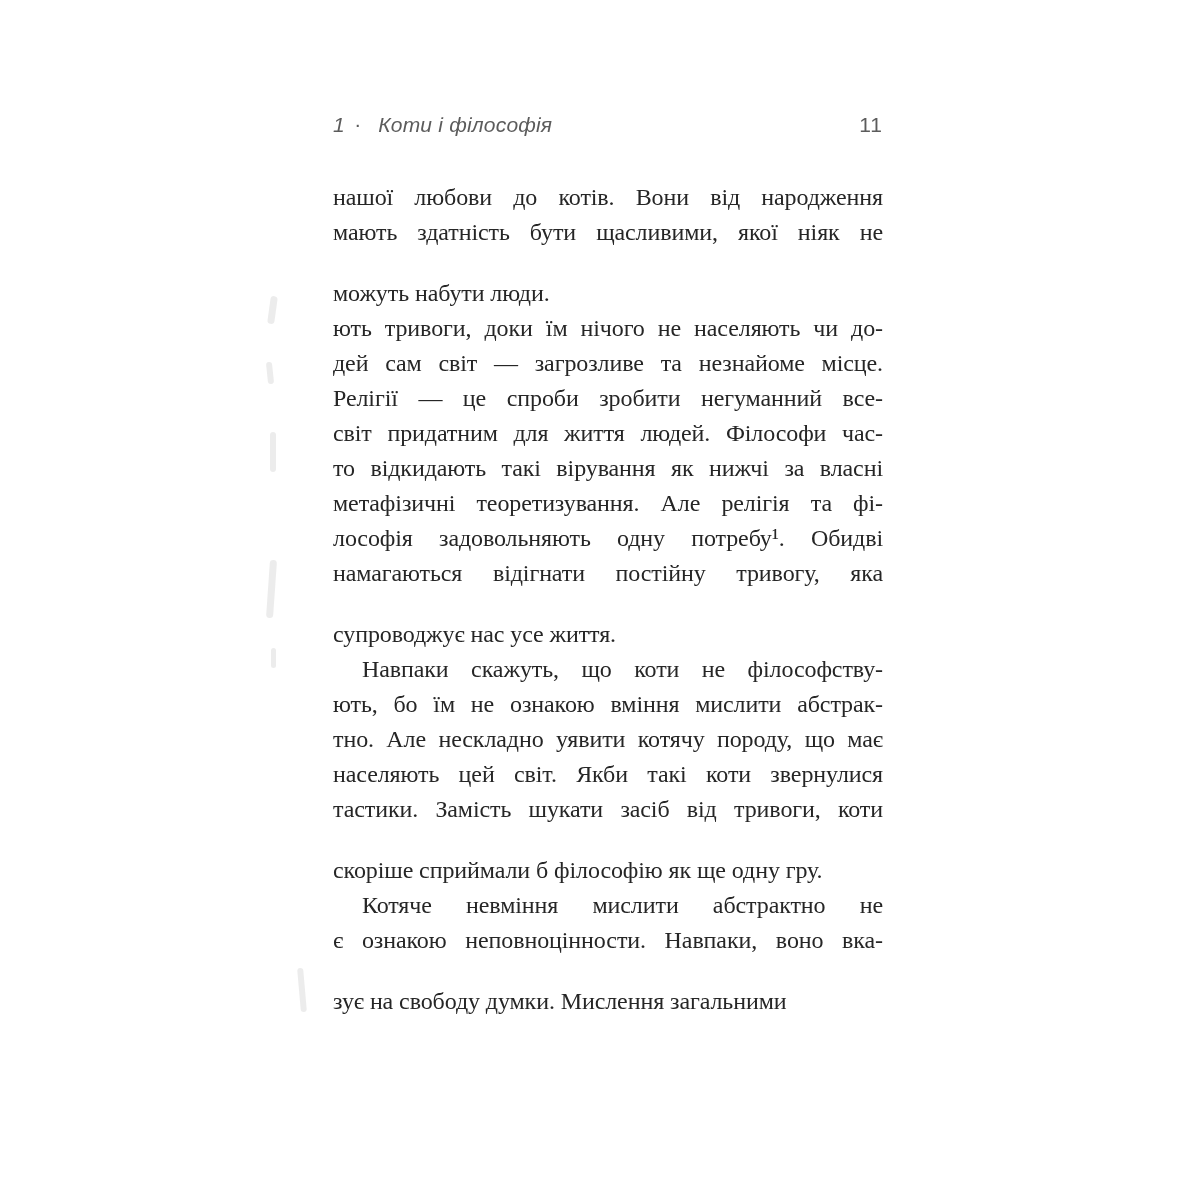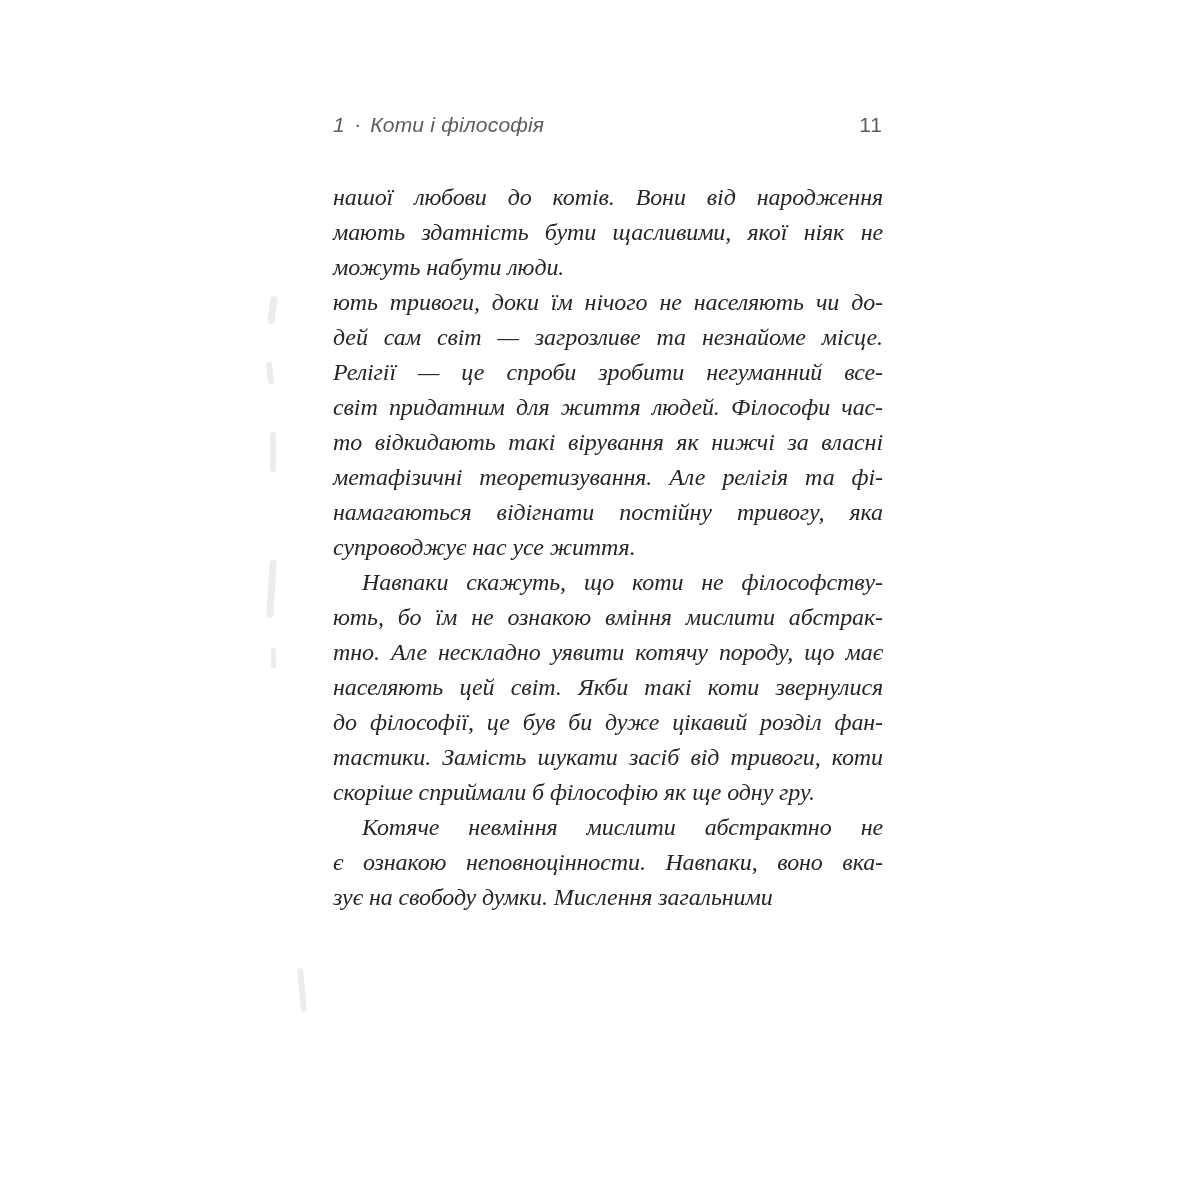--- a/index.html
+++ b/index.html
@@ -39,20 +39,21 @@
     font-style: italic;
     letter-spacing: 0.5px;
   }
   .chapter-sep {
     font-style: normal;
     transform: translateY(-1px);
   }
   .chapter-title {
     font-style: italic;
     letter-spacing: 0.2px;
+    margin-left: 8px;
   }
   .page-number {
     font-style: normal;
     letter-spacing: 1px;
   }
 
   
   .text-block {
     position: absolute;
     left: 333px;
@@ -60,24 +61,24 @@
     width: 550px;
     color: var(--body-text, #262626);
     font-size: 24px;
     letter-spacing: -0.1px;
   }
   .paragraph { margin: 0; padding: 0; }
   .line {
     line-height: 35px;
     text-align: justify;
     text-align-last: justify;
-    font-style: italic;
   }
   .line.last {
     text-align-last: left;
+    margin-top: 26px;
   }
   .line.indent {
     text-indent: 29px;
   }
 
   
   .scan-artifacts { position: absolute; left: 0; top: 0; }
   .scan-mark {
     position: absolute;
     background: #e7e7e7;
@@ -111,29 +112,29 @@
         <div class="line">мають здатність бути щасливими, якої ніяк не</div>
         <div class="line last">можуть набути люди.</div>
       </div>
       <div class="paragraph">
         <div class="line">ють тривоги, доки їм нічого не населяють чи до-</div>
         <div class="line">дей сам світ — загрозливе та незнайоме місце.</div>
         <div class="line">Релігії — це спроби зробити негуманний все-</div>
         <div class="line">світ придатним для життя людей. Філософи час-</div>
         <div class="line">то відкидають такі вірування як нижчі за власні</div>
         <div class="line">метафізичні теоретизування. Але релігія та фі-</div>
+        <div class="line">лософія задовольняють одну потребу¹. Обидві</div>
         <div class="line">намагаються відігнати постійну тривогу, яка</div>
         <div class="line last">супроводжує нас усе життя.</div>
       </div>
       <div class="paragraph">
         <div class="line indent">Навпаки скажуть, що коти не філософству-</div>
         <div class="line">ють, бо їм не ознакою вміння мислити абстрак-</div>
         <div class="line">тно. Але нескладно уявити котячу породу, що має</div>
         <div class="line">населяють цей світ. Якби такі коти звернулися</div>
-        <div class="line">до філософії, це був би дуже цікавий розділ фан-</div>
         <div class="line">тастики. Замість шукати засіб від тривоги, коти</div>
         <div class="line last">скоріше сприймали б філософію як ще одну гру.</div>
       </div>
       <div class="paragraph">
         <div class="line indent">Котяче невміння мислити абстрактно не</div>
         <div class="line">є ознакою неповноцінности. Навпаки, воно вка-</div>
         <div class="line last">зує на свободу думки. Мислення загальними</div>
       </div>
     </div>
 

